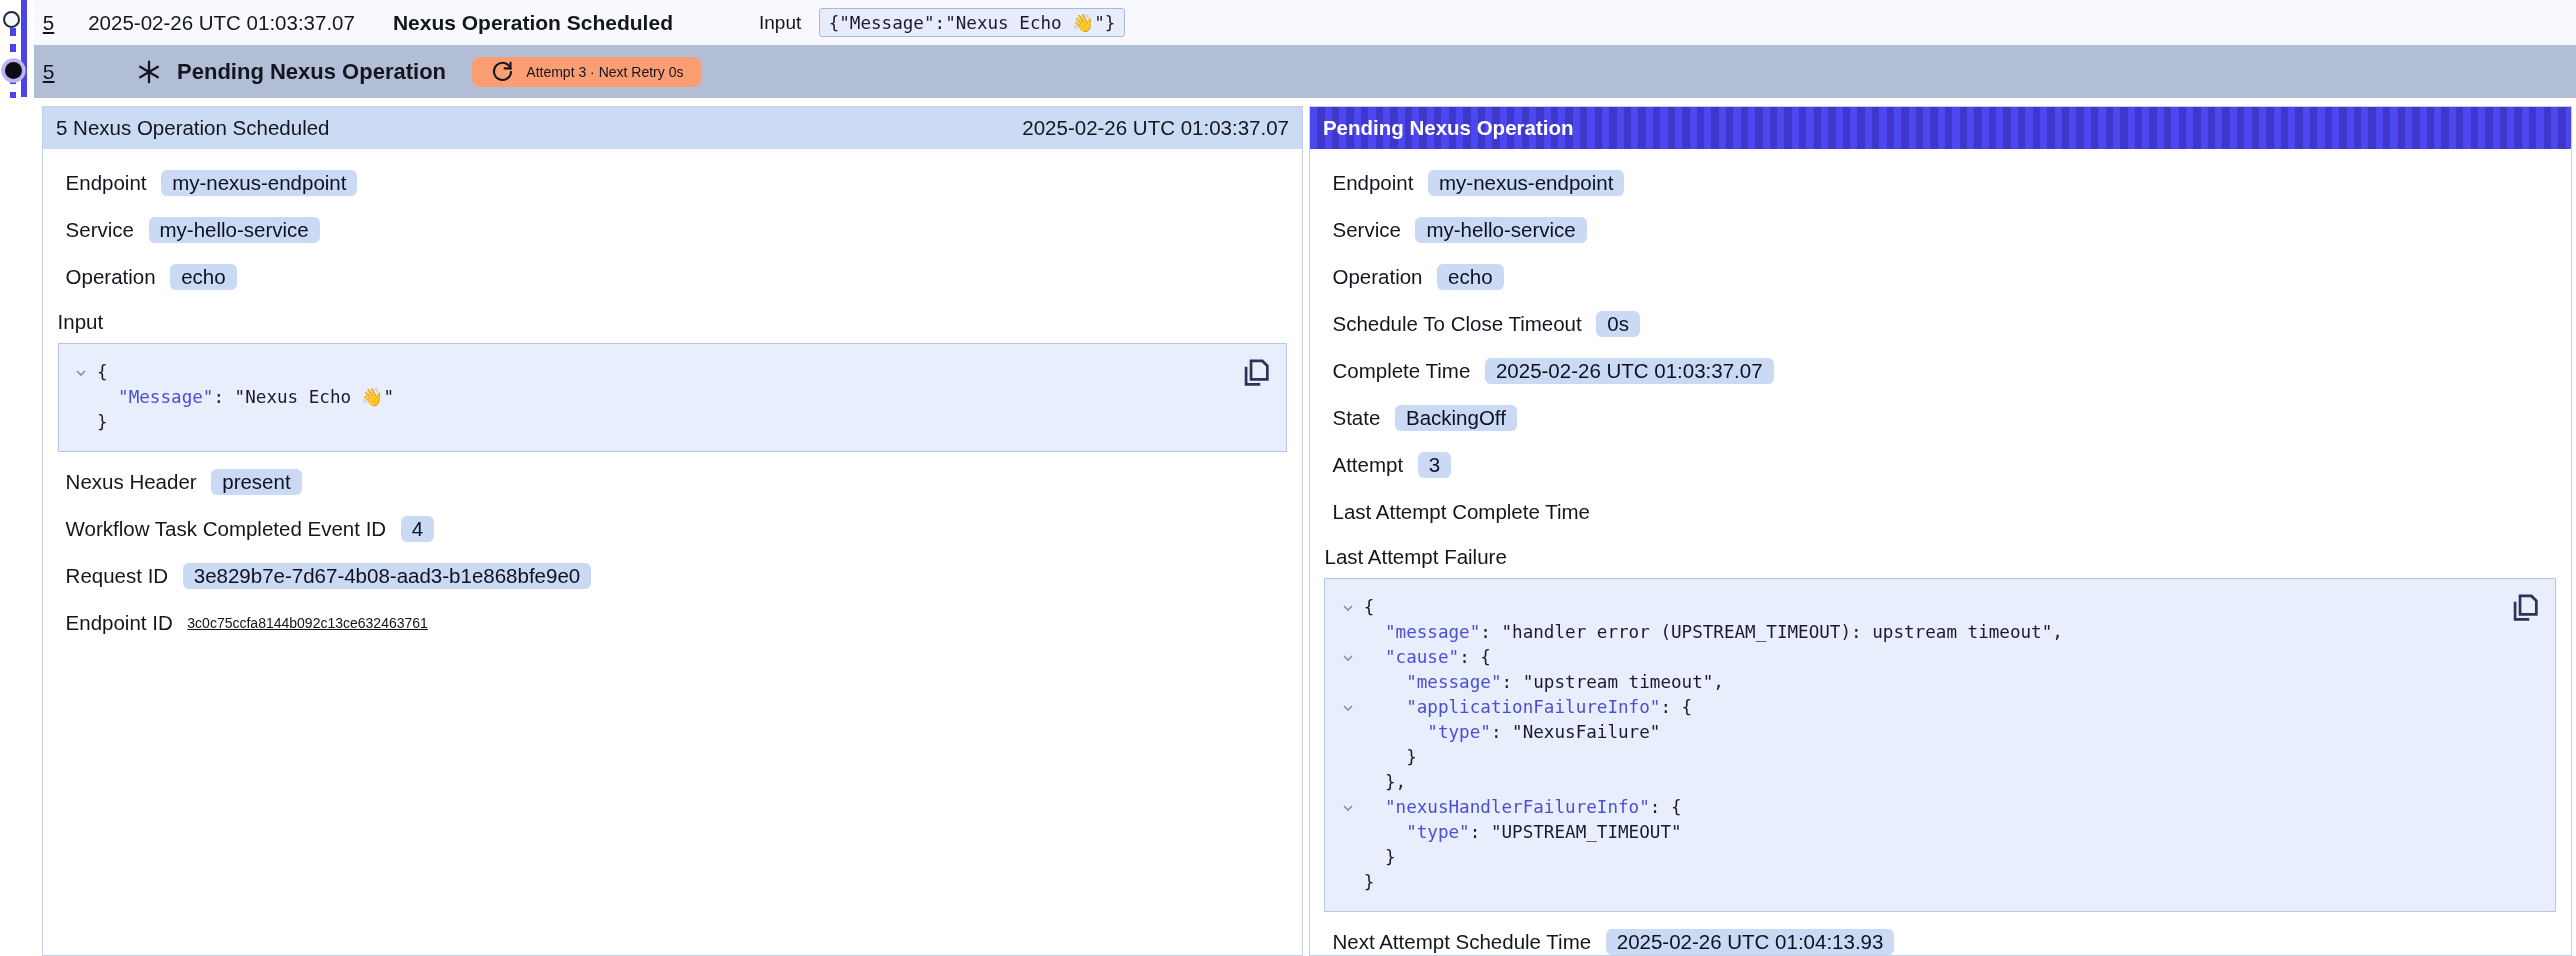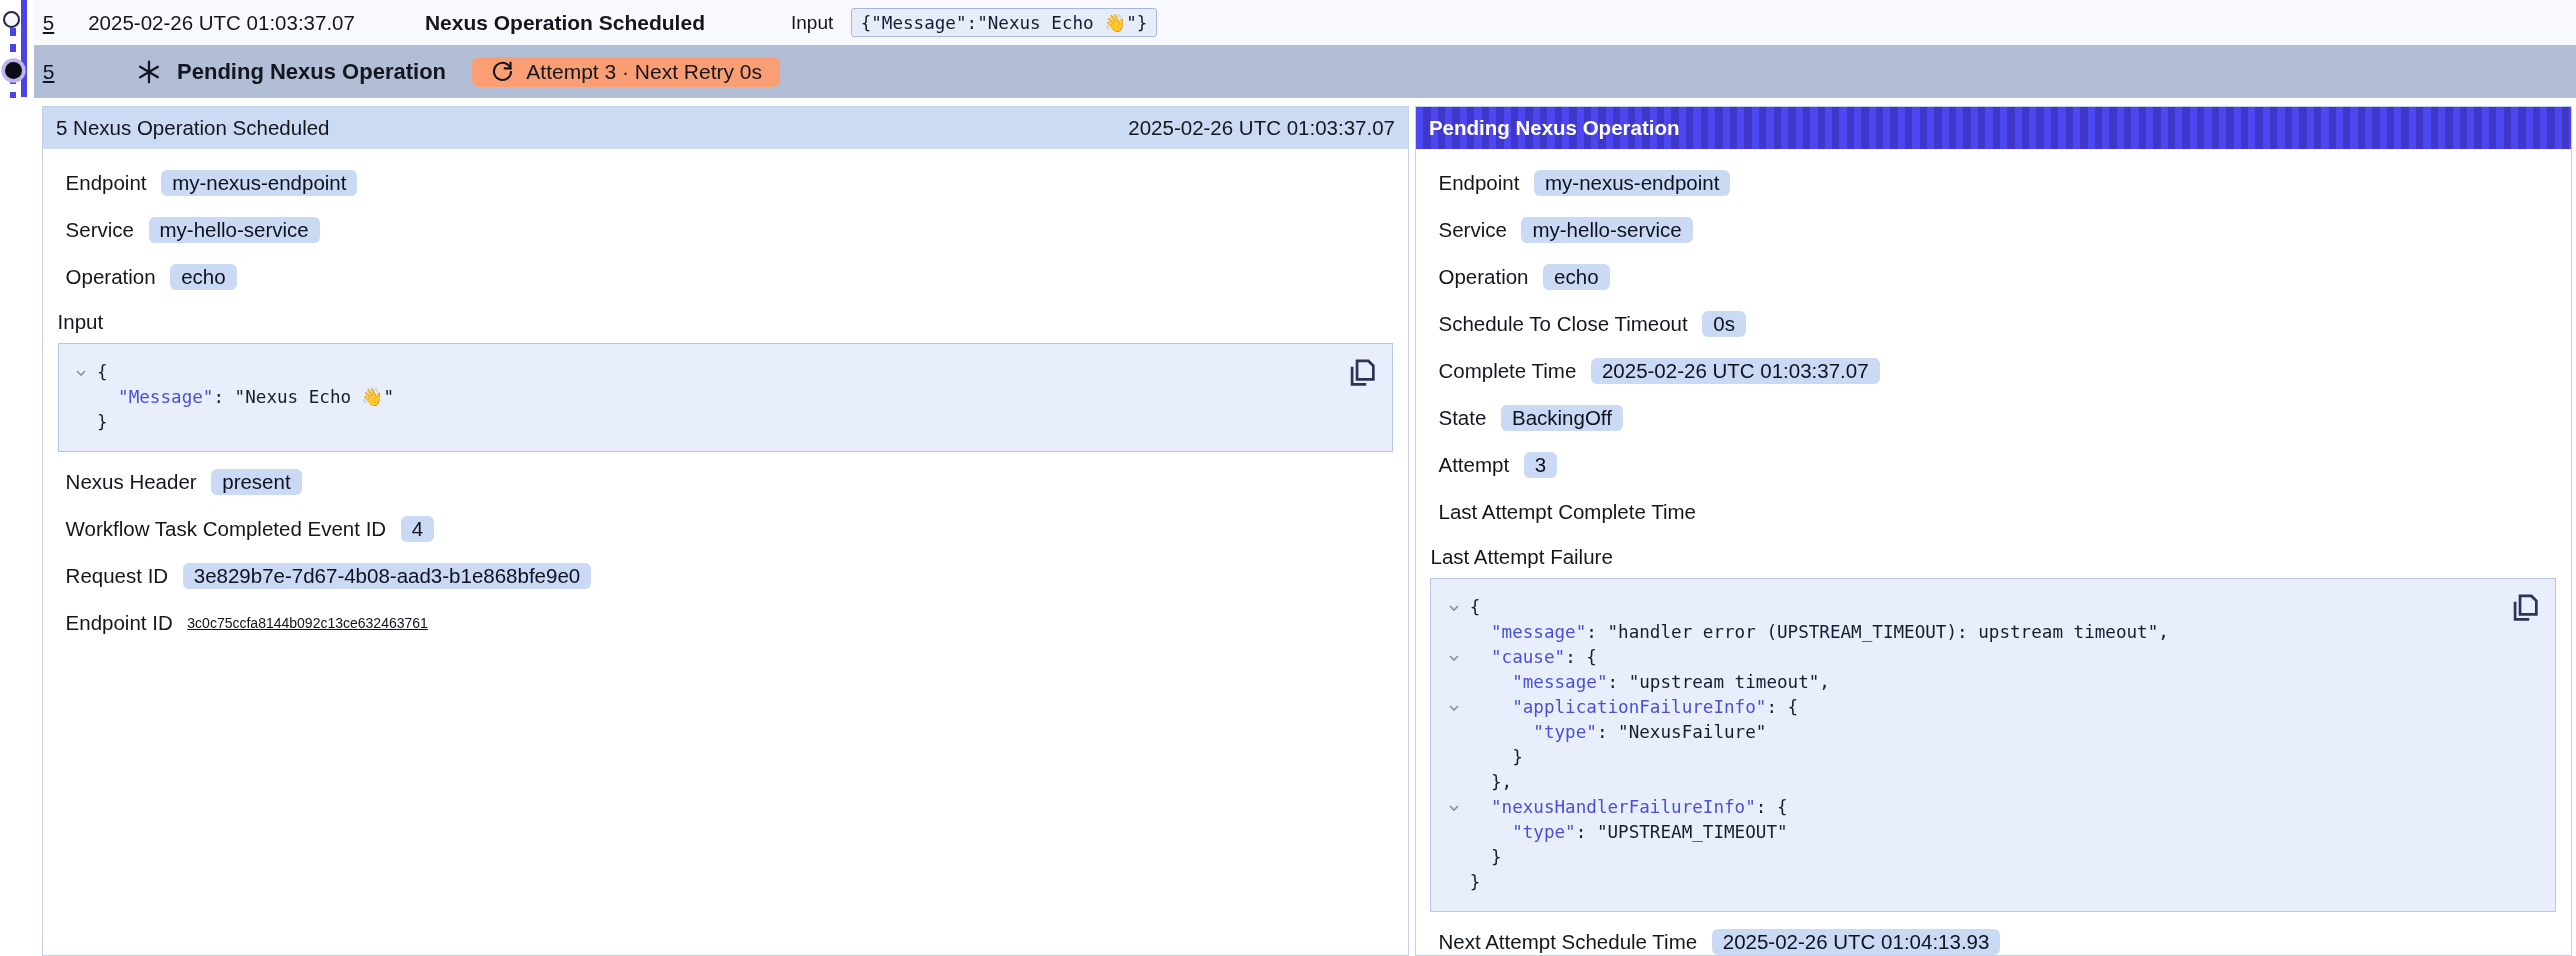--- a/index.html
+++ b/index.html
@@ -17,33 +17,33 @@
   .tl-circle-open { position:absolute; left:2.9px; top:11px; width:17px; height:17px;
     border:2.9px solid #23263c; border-radius:50%; background:#f6f8fd; }
   .tl-circle-filled { position:absolute; left:5.1px; top:62px; width:17px; height:17px;
     background:#0c0d14; border-radius:50%; box-shadow:0 0 0 3.7px #beb4f1; }
   
   .row { position:absolute; left:34px; right:0; display:flex; align-items:center; }
   .row1 { top:0; height:45px; background:#f8f9fd; font-size:20.5px; }
   .row2 { top:45px; height:53px; background:#b2bdd6; font-size:21px; }
   .idlink { color:#101223; text-decoration:underline; margin-left:8.8px; font-weight:500; }
   .row1 .time { margin-left:34px; }
-  .row1 .evt-title { margin-left:70px; font-weight:700; font-size:21px; }
+  .row1 .evt-title { margin-left:38px; font-weight:700; font-size:21px; }
   .row1 .input-lbl { margin-left:86px; font-size:19px; }
   .chip { margin-left:17.6px; font-family:"DejaVu Sans Mono", monospace; font-size:17.6px;
     background:#e7ecfb; border:1.5px solid #a9b6de; border-radius:2.9px; padding:3.7px 8.8px; color:#191c2f; }
   .asterisk { margin-left:82px; display:flex; }
   .row2 .evt-title { margin-left:14.6px; font-weight:700; font-size:22px; }
   .retry-badge { margin-left:26px; background:#fb9e73; border-radius:7px; height:30px;
-    display:inline-flex; align-items:center; gap:11.7px; padding:0 17.6px; font-size:21px; color:#14161f; }
+    display:inline-flex; align-items:center; gap:11.7px; padding:0 17.6px; font-size:14px; color:#14161f; }
   
   .panels { position:absolute; left:42px; top:106px; width:2530px; bottom:0;
     display:flex; gap:5.9px; overflow:hidden; }
   .panel { border:1.5px solid #c5cfe6; background:#fff; overflow:hidden; }
-  .panel.left  { width:1367px; flex:none; }
+  .panel.left  { width:1261px; flex:none; }
   .panel.right { flex:1; }
   .panel-header { height:42px; display:flex; align-items:center; justify-content:space-between;
     padding:0 13px; font-size:20.5px; font-weight:500; background:#ccdbf4; color:#14161f; }
   .panel.right .panel-header { justify-content:flex-start; color:#ffffff; font-weight:700;
     background:repeating-linear-gradient(90deg,#4d47f1 0 7.3px,#3e37c9 7.3px 14.6px); }
   .panel-body { padding:4.4px 14.6px 14.6px 14.6px; }
   .field { display:flex; align-items:center; margin:13px 8px; min-height:34px; font-size:20.5px; }
   .flabel { margin-right:14.6px; }
   .badge { background:#cad9f4; border-radius:5.9px; padding:1px 11px; font-size:20.5px; color:#0f1120; }
   .linkval { color:#0f1120; text-decoration:underline; font-size:14px; }

